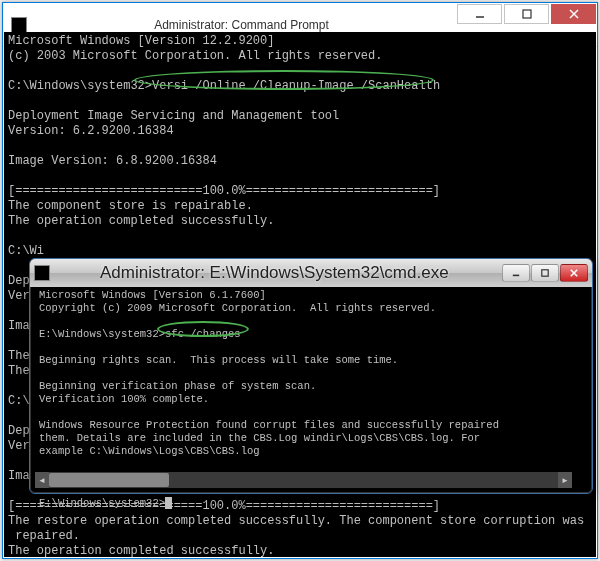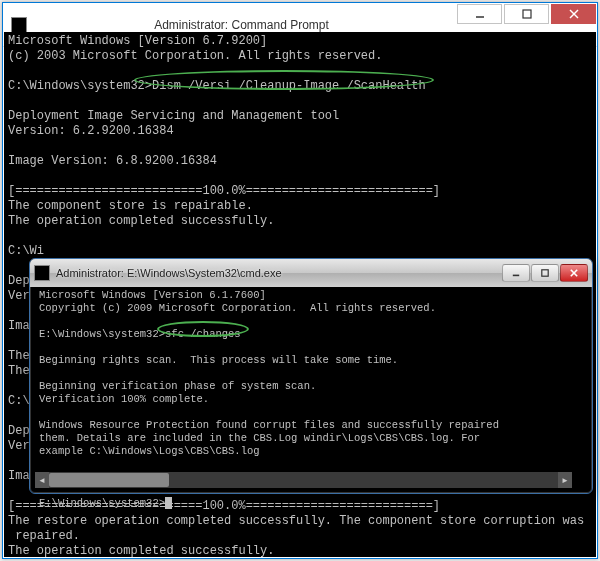--- a/index.html
+++ b/index.html
@@ -15,21 +15,21 @@
 .win8-close { background: #c75050; color: #fff; border-color:#c75050; width:45px; }
 .win8-close svg, .win8-btn svg { width: 10px; height: 10px; }
 
 .term { position: absolute; top: 29px; left: 1px; right: 1px; bottom: 1px; background: #000; color: #c0c0c0; font-family: Consolas, 'Courier New', monospace; font-size: 12px; line-height: 15px; padding: 2px 4px; white-space: pre-wrap; overflow: hidden; }
 .highlight-oval { position: absolute; border: 2px solid #4caf50; border-radius: 50%; pointer-events: none; }
 
 
 .win7 { position: absolute; top: 258px; left: 29px; width: 564px; height: 236px; background: #000; border: 1px solid #3a6ea5; border-radius: 6px; box-shadow: 0 3px 10px rgba(0,0,0,0.5), inset 0 0 0 1px rgba(255,255,255,0.2); }
 .win7-titlebar { height: 28px; background: linear-gradient(to bottom, #e8e8e8 0%, #c8c8c8 50%, #b0b0b0 51%, #d0d0d0 100%); border-radius: 5px 5px 0 0; display: flex; align-items: center; padding: 0 4px; position: relative; }
 .win7-icon { width: 16px; height: 16px; margin-right: 6px; background: #000; border: 1px solid #888; }
-.win7-title { font-size: 11px; color: #222; flex: 1; text-shadow: 0 0 3px #fff; white-space: nowrap; overflow: hidden; }
+.win7-title { font-size: 17px; color: #222; flex: 1; text-shadow: 0 0 3px #fff; white-space: nowrap; overflow: hidden; margin-left: 44px; }
 .win7-controls { display: flex; }
 .win7-btn { width: 28px; height: 18px; border: 1px solid rgba(0,0,0,0.3); border-radius: 3px; margin-left: 1px; display: flex; align-items: center; justify-content: center; font-size: 8px; cursor: pointer; background: linear-gradient(to bottom, #f8f8f8, #d0d0d0); }
 .win7-close { background: linear-gradient(to bottom, #e88, #c22); color: #fff; }
 .win7-term { position: absolute; top: 28px; left: 5px; right: 5px; bottom: 5px; background: #000; color: #c0c0c0; font-family: 'Courier New', monospace; font-size: 10.5px; line-height: 13px; padding: 2px 4px; white-space: pre-wrap; }
 .scrollbar-h { position: absolute; bottom: 5px; left: 5px; right: 20px; height: 16px; background: #3a3a3a; }
 .scrollbar-thumb { position: absolute; left: 14px; width: 120px; top: 1px; bottom: 1px; background: #888; border-radius: 2px; }
 .sb-arrow { position:absolute; top:0; bottom:0; width:14px; background:#555; display:flex; align-items:center; justify-content:center; color:#ccc; font-size:8px;}
 .cursor { display:inline-block; width:7px; height:12px; background:#c0c0c0; vertical-align:text-bottom; }
 </style>
 </head>
@@ -51,24 +51,24 @@
           </svg>
         </div>
       <div class="win8-btn win8-close">
           <svg viewBox="0 0 10 10">
             <line x1="1" y1="1" x2="9" y2="9" stroke="#fff" stroke-width="1.5"></line>
             <line x1="9" y1="1" x2="1" y2="9" stroke="#fff" stroke-width="1.5"></line>
           </svg>
         </div>
     </div>
   </div>
-  <div class="term"><span>Microsoft Windows [Version 6.7.9200]</span>
+  <div class="term"><span>Microsoft Windows [Version 12.2.9200]</span>
 <span>(c) 2003 Microsoft Corporation. All rights reserved.</span>
 <span></span>
-<span>C:\Windows\system32&gt;</span><span>Dism /Versi /Cleanup-Image /ScanHealth</span>
+<span>C:\Windows\system32&gt;</span><span>Versi /Online /Cleanup-Image /ScanHealth</span>
 <span></span>
 <span>Deployment Image Servicing and Management tool</span>
 <span>Version: 6.2.9200.16384</span>
 <span></span>
 <span>Image Version: 6.8.9200.16384</span>
 <span></span>
 <span>[==========================100.0%==========================]</span>
 <span>The component store is repairable.</span>
 <span>The operation completed successfully.</span>
 <span></span>

